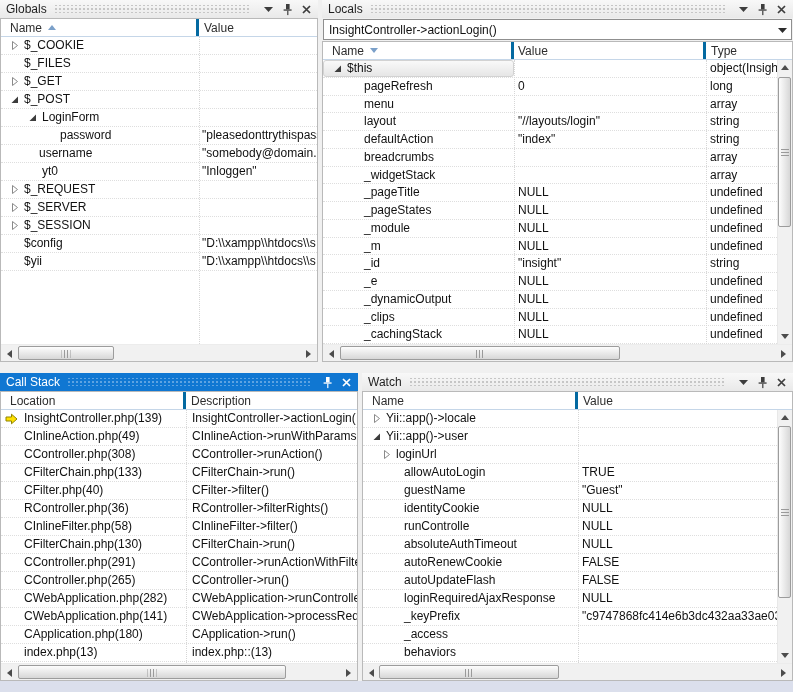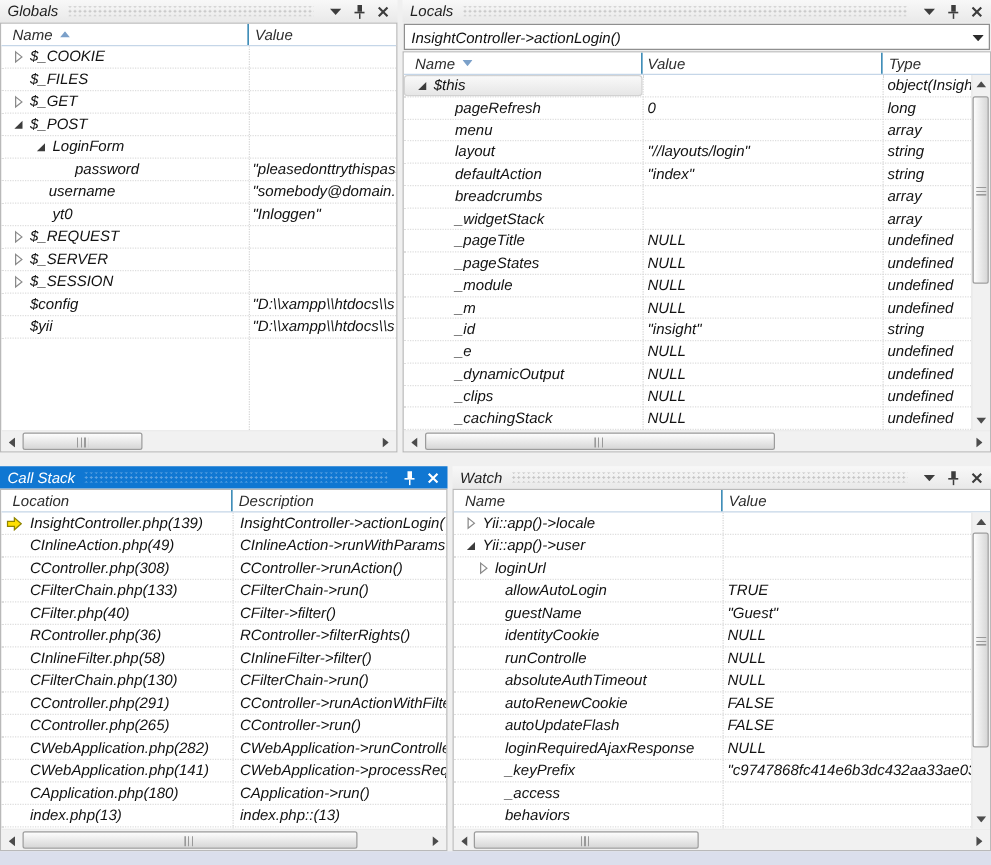--- a/index.html
+++ b/index.html
@@ -1,20 +1,20 @@
 <!DOCTYPE html>
 <html><head>
 <meta charset="utf-8">
 <style>
   html,body{margin:0;padding:0;background:#f0f0f0;}
   *{box-sizing:border-box;}
   .screen{position:relative;width:793px;height:692px;background:#f0f0f0;overflow:hidden;
           font-family:"Liberation Sans",sans-serif;font-size:12px;color:#111;}
 
-  .panel{position:absolute;font-style:italic;}
+  .panel{position:absolute;}
   .panel.globals{left:0;top:0;width:318px;height:362px;}
   .panel.locals{left:322px;top:0;width:471px;height:362px;}
   .panel.callstack{left:0;top:373px;width:358px;height:308px;}
   .panel.watch{left:362px;top:373px;width:431px;height:308px;}
 
   .titlebar{position:absolute;top:0;left:0;right:0;height:18px;display:flex;align-items:center;
             padding:0 4px 0 6px;background:linear-gradient(#f8f8f8,#e9e9e9);}
   .panel.active .titlebar{background:#1077d2;}
   .title{color:#1e1e1e;padding-right:7px;white-space:nowrap;}
   .panel.active .title{color:#fff;}
@@ -30,21 +30,21 @@
          border:1px solid #8f8f8f;display:flex;align-items:center;}
   .combo .ctext{flex:1;padding-left:5px;white-space:nowrap;overflow:hidden;}
   .combo .carrow{width:17px;display:flex;align-items:center;justify-content:center;color:#2b2b2b;}
 
   .content{position:absolute;left:0;right:0;bottom:0;background:#fff;border:1px solid #b9b9b9;
            display:flex;flex-direction:column;overflow:hidden;}
   .panel.globals .content,.panel.callstack .content,.panel.watch .content{top:18px;}
   .panel.locals .content{top:41px;}
 
   .ghead{display:flex;height:18px;min-height:18px;background:#fff;border-bottom:1px solid #c5d6e8;}
-  .hcell{display:flex;align-items:center;padding-left:9px;color:#2d2d2d;border-right:1px solid #0369a1;
+  .hcell{display:flex;align-items:center;padding-left:9px;color:#2d2d2d;border-right:3px solid #0369a1;
          white-space:nowrap;overflow:hidden;}
   .hcell.flexcol{flex:1;border-right:none;padding-left:5px;}
   .sort{margin-left:6px;display:inline-flex;}
 
   .rows-wrap{flex:1;display:flex;min-height:0;}
   .rows{flex:1;position:relative;overflow:hidden;}
   .vline{position:absolute;top:0;bottom:0;width:0;border-left:1px dotted #d6d6d6;}
 
   .trow{display:flex;height:18px;line-height:17px;border-bottom:1px dotted #dedede;white-space:nowrap;}
   .panel.locals .trow{height:17.75px;line-height:16.75px;}

